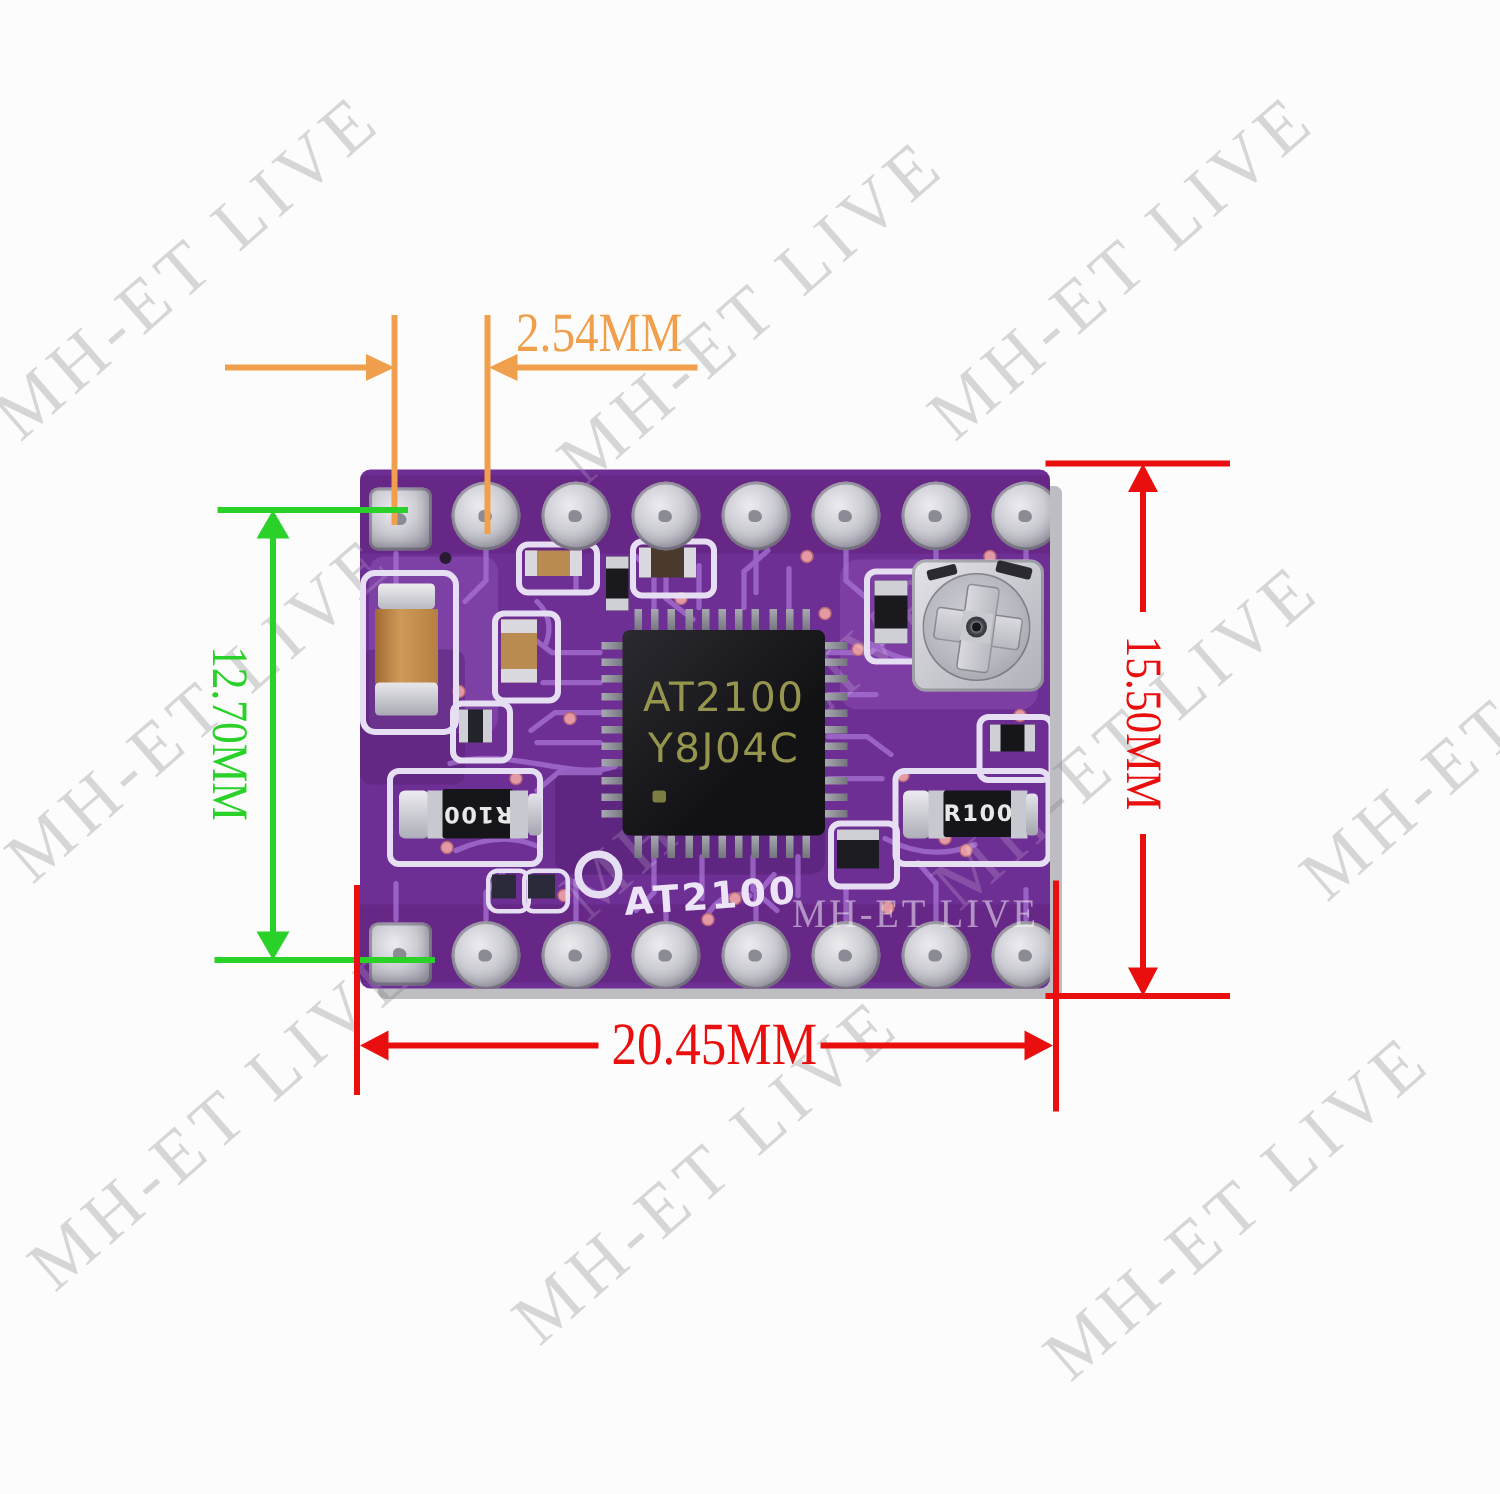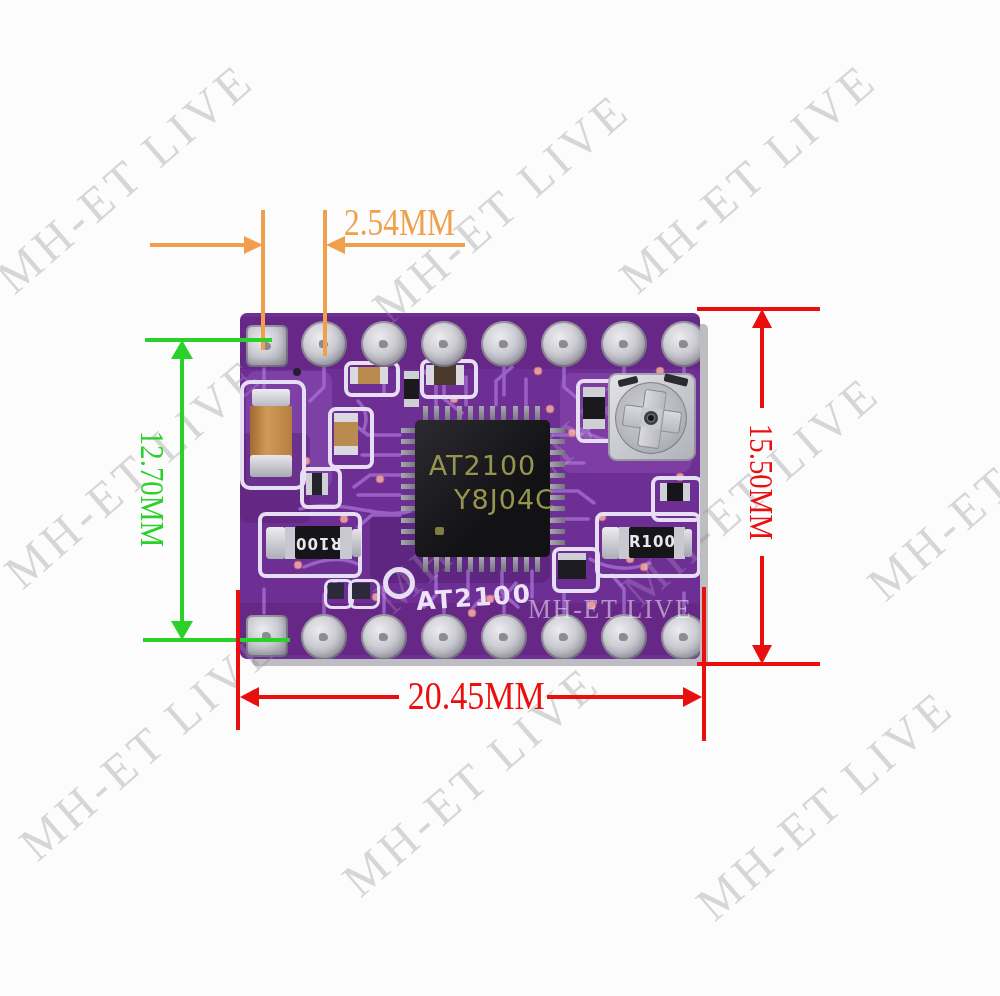--- a/index.html
+++ b/index.html
@@ -252,21 +252,21 @@
           <div class="lead" style="left: 283.8px; top: 244px; width: 5px; height: 15px;"></div>
           <div class="lead h" style="left: 161px; top: 215.8px; width: 15px; height: 5px;"></div>
           <div class="lead h" style="left: 310px; top: 215.8px; width: 15px; height: 5px;"></div>
           <div class="lead" style="left: 295px; top: 93px; width: 5px; height: 15px;"></div>
           <div class="lead" style="left: 295px; top: 244px; width: 5px; height: 15px;"></div>
           <div class="lead h" style="left: 161px; top: 227px; width: 15px; height: 5px;"></div>
           <div class="lead h" style="left: 310px; top: 227px; width: 15px; height: 5px;"></div>
         </div>
       <div class="chip">
         <div class="chip-txt" style="top:30px;">AT2100</div>
-        <div class="chip-txt" style="top:64px;padding-left:22px;">Y8J04C</div>
+        <div class="chip-txt" style="top:64px;">Y8J04C</div>
         <div style="position:absolute;left:20px;bottom:22px;width:9px;height:8px;background:#8f9048;opacity:.85;border-radius:2px;"></div>
       </div>
 
       <div class="silk-text" style="left:176px;top:270px;font-size:25px;letter-spacing:2px;transform:rotate(-4deg);">AT2100</div>
 
       <div class="silk-text" style="left:288px;top:281px;font-size:27px;font-weight:normal;font-family:'Liberation Serif',serif;color:rgba(255,255,255,.5);letter-spacing:2px;transform:scaleX(.95);transform-origin:left;">MH-ET LIVE</div>
 
       <div id="pads">
           <div class="pad square" style="left: 6px; top: 12px; width: 42px; height: 42px;">
             <div class="mark"></div>

